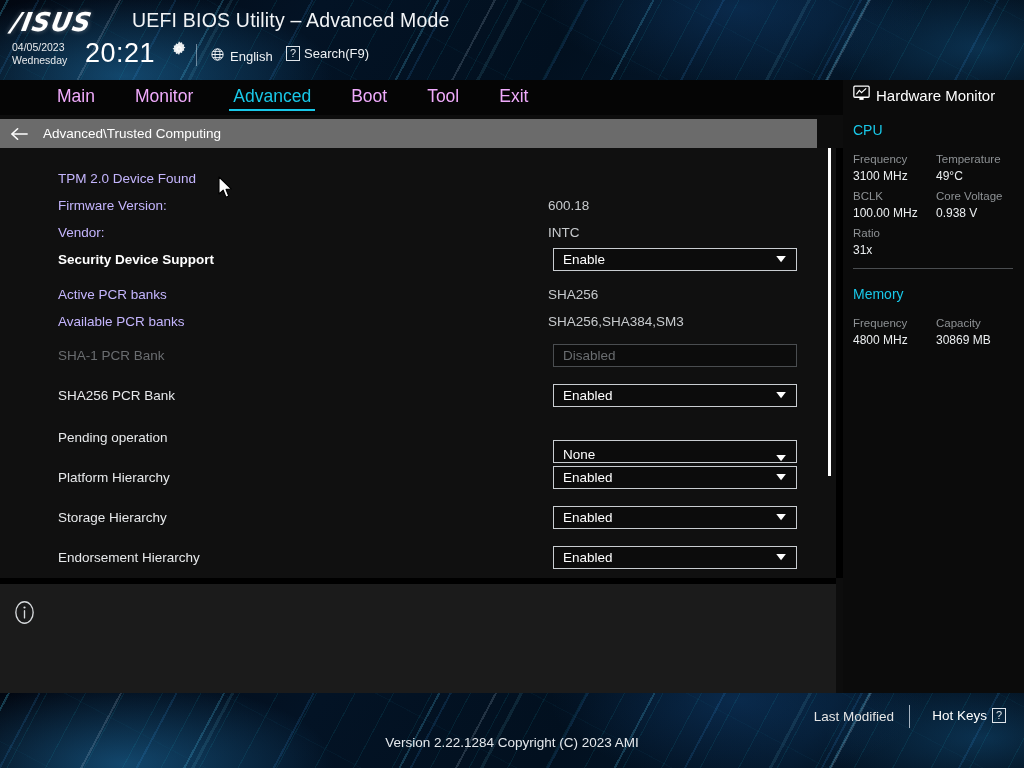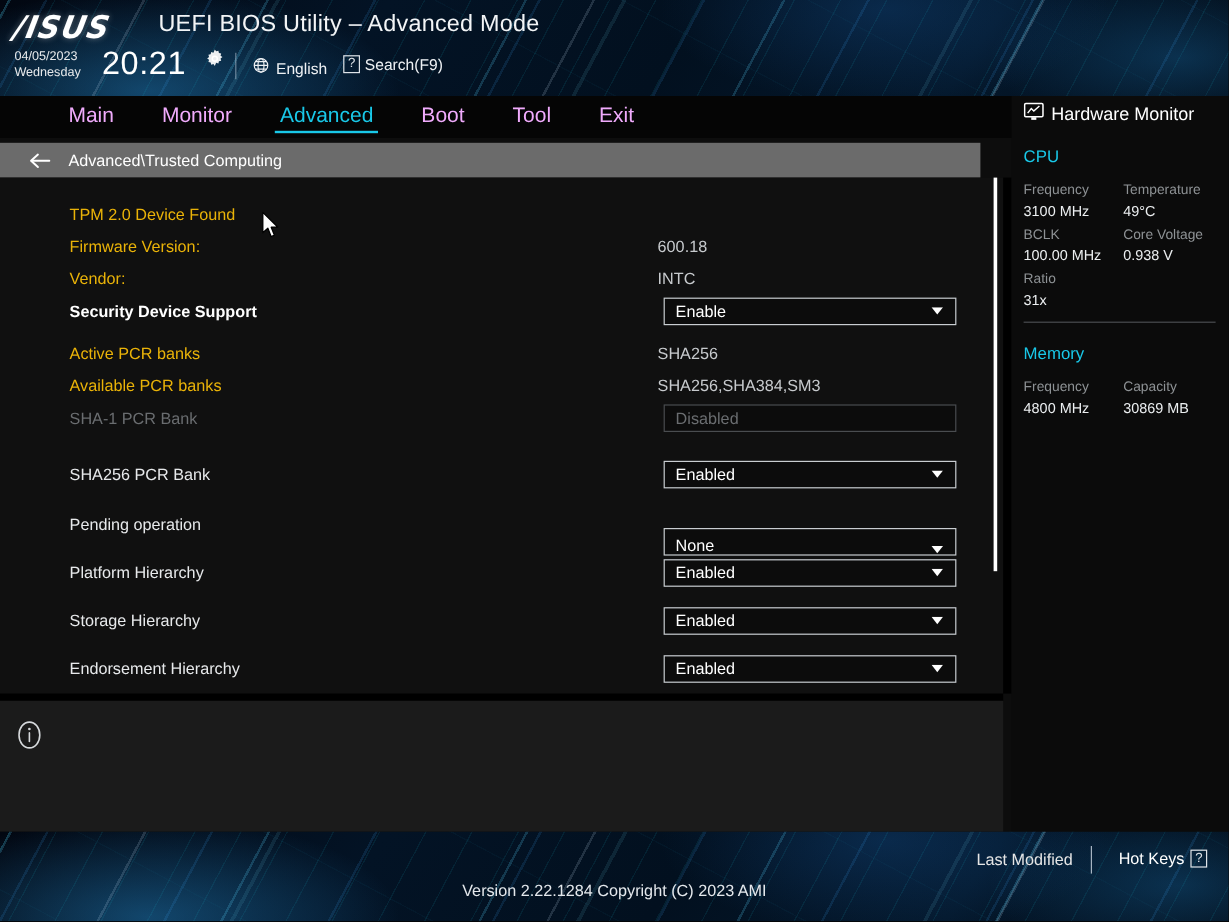--- a/index.html
+++ b/index.html
@@ -77,37 +77,37 @@
     padding:0 20px; height:35px; line-height:33px; cursor:pointer; white-space:nowrap;
   }
   .tab.active { color:#19c8e8; }
   .tab.active .ul {
     position:absolute; left:16px; right:16px; bottom:4px; height:2px; background:#19c8e8;
   }
 
   
   #breadcrumb {
     position:absolute; left:0; top:119px; width:817px; height:29px;
-    background:#6b6b6b; display:flex; align-items:center; padding-left:24px; gap:14px;
+    background:#6b6b6b; display:flex; align-items:center; padding-left:10px; gap:14px;
     cursor:pointer;
   }
   #back-arrow { width:19px; height:14px; }
   #crumb-text { font-size:13.5px; color:#ffffff; }
 
   
   #settings {
     position:absolute; left:0; top:148px; width:836px; height:430px;
     background:#101010; overflow:hidden;
   }
   .row { position:absolute; left:0; width:836px; height:27px; }
   .row .lbl {
     position:absolute; left:58px; top:0; height:27px; line-height:27px;
     font-size:13.5px; white-space:nowrap;
   }
-  .lbl.info   { color:#eab308; }
+  .lbl.info   { color:#c4b5fd; }
   .lbl.active { color:#ffffff; font-weight:bold; }
   .lbl.plain  { color:#e7e9eb; }
   .lbl.dim    { color:#6a6d70; }
   .row .val {
     position:absolute; left:548px; top:0; height:27px; line-height:27px;
     font-size:13.5px; color:#c7cacd; white-space:nowrap;
   }
   .dropdown {
     position:absolute; left:553px; width:244px; height:23px;
     border:1px solid #c9cdd1; background:#0c0c0c;
@@ -251,21 +251,21 @@
         </div>
       </div>
       <div class="row" style="top: 133px;">
         <div class="lbl info">Active PCR banks</div>
         <div class="val">SHA256</div>
       </div>
       <div class="row" style="top: 160px;">
         <div class="lbl info">Available PCR banks</div>
         <div class="val">SHA256,SHA384,SM3</div>
       </div>
-      <div class="row" style="top: 187px; padding-left: 29px;">
+      <div class="row" style="top: 194px; padding-left: 29px;">
         <div class="lbl dim">SHA-1 PCR Bank</div>
         <div class="dropdown disabled" style="top: 2px;">
           <span class="dval">Disabled</span>
         </div>
       </div>
       <div class="row" style="top: 234px;">
         <div class="lbl plain">SHA256 PCR Bank</div>
         <div class="dropdown" style="top: 2px;">
           <span class="dval">Enabled</span>
           <span class="caret">

